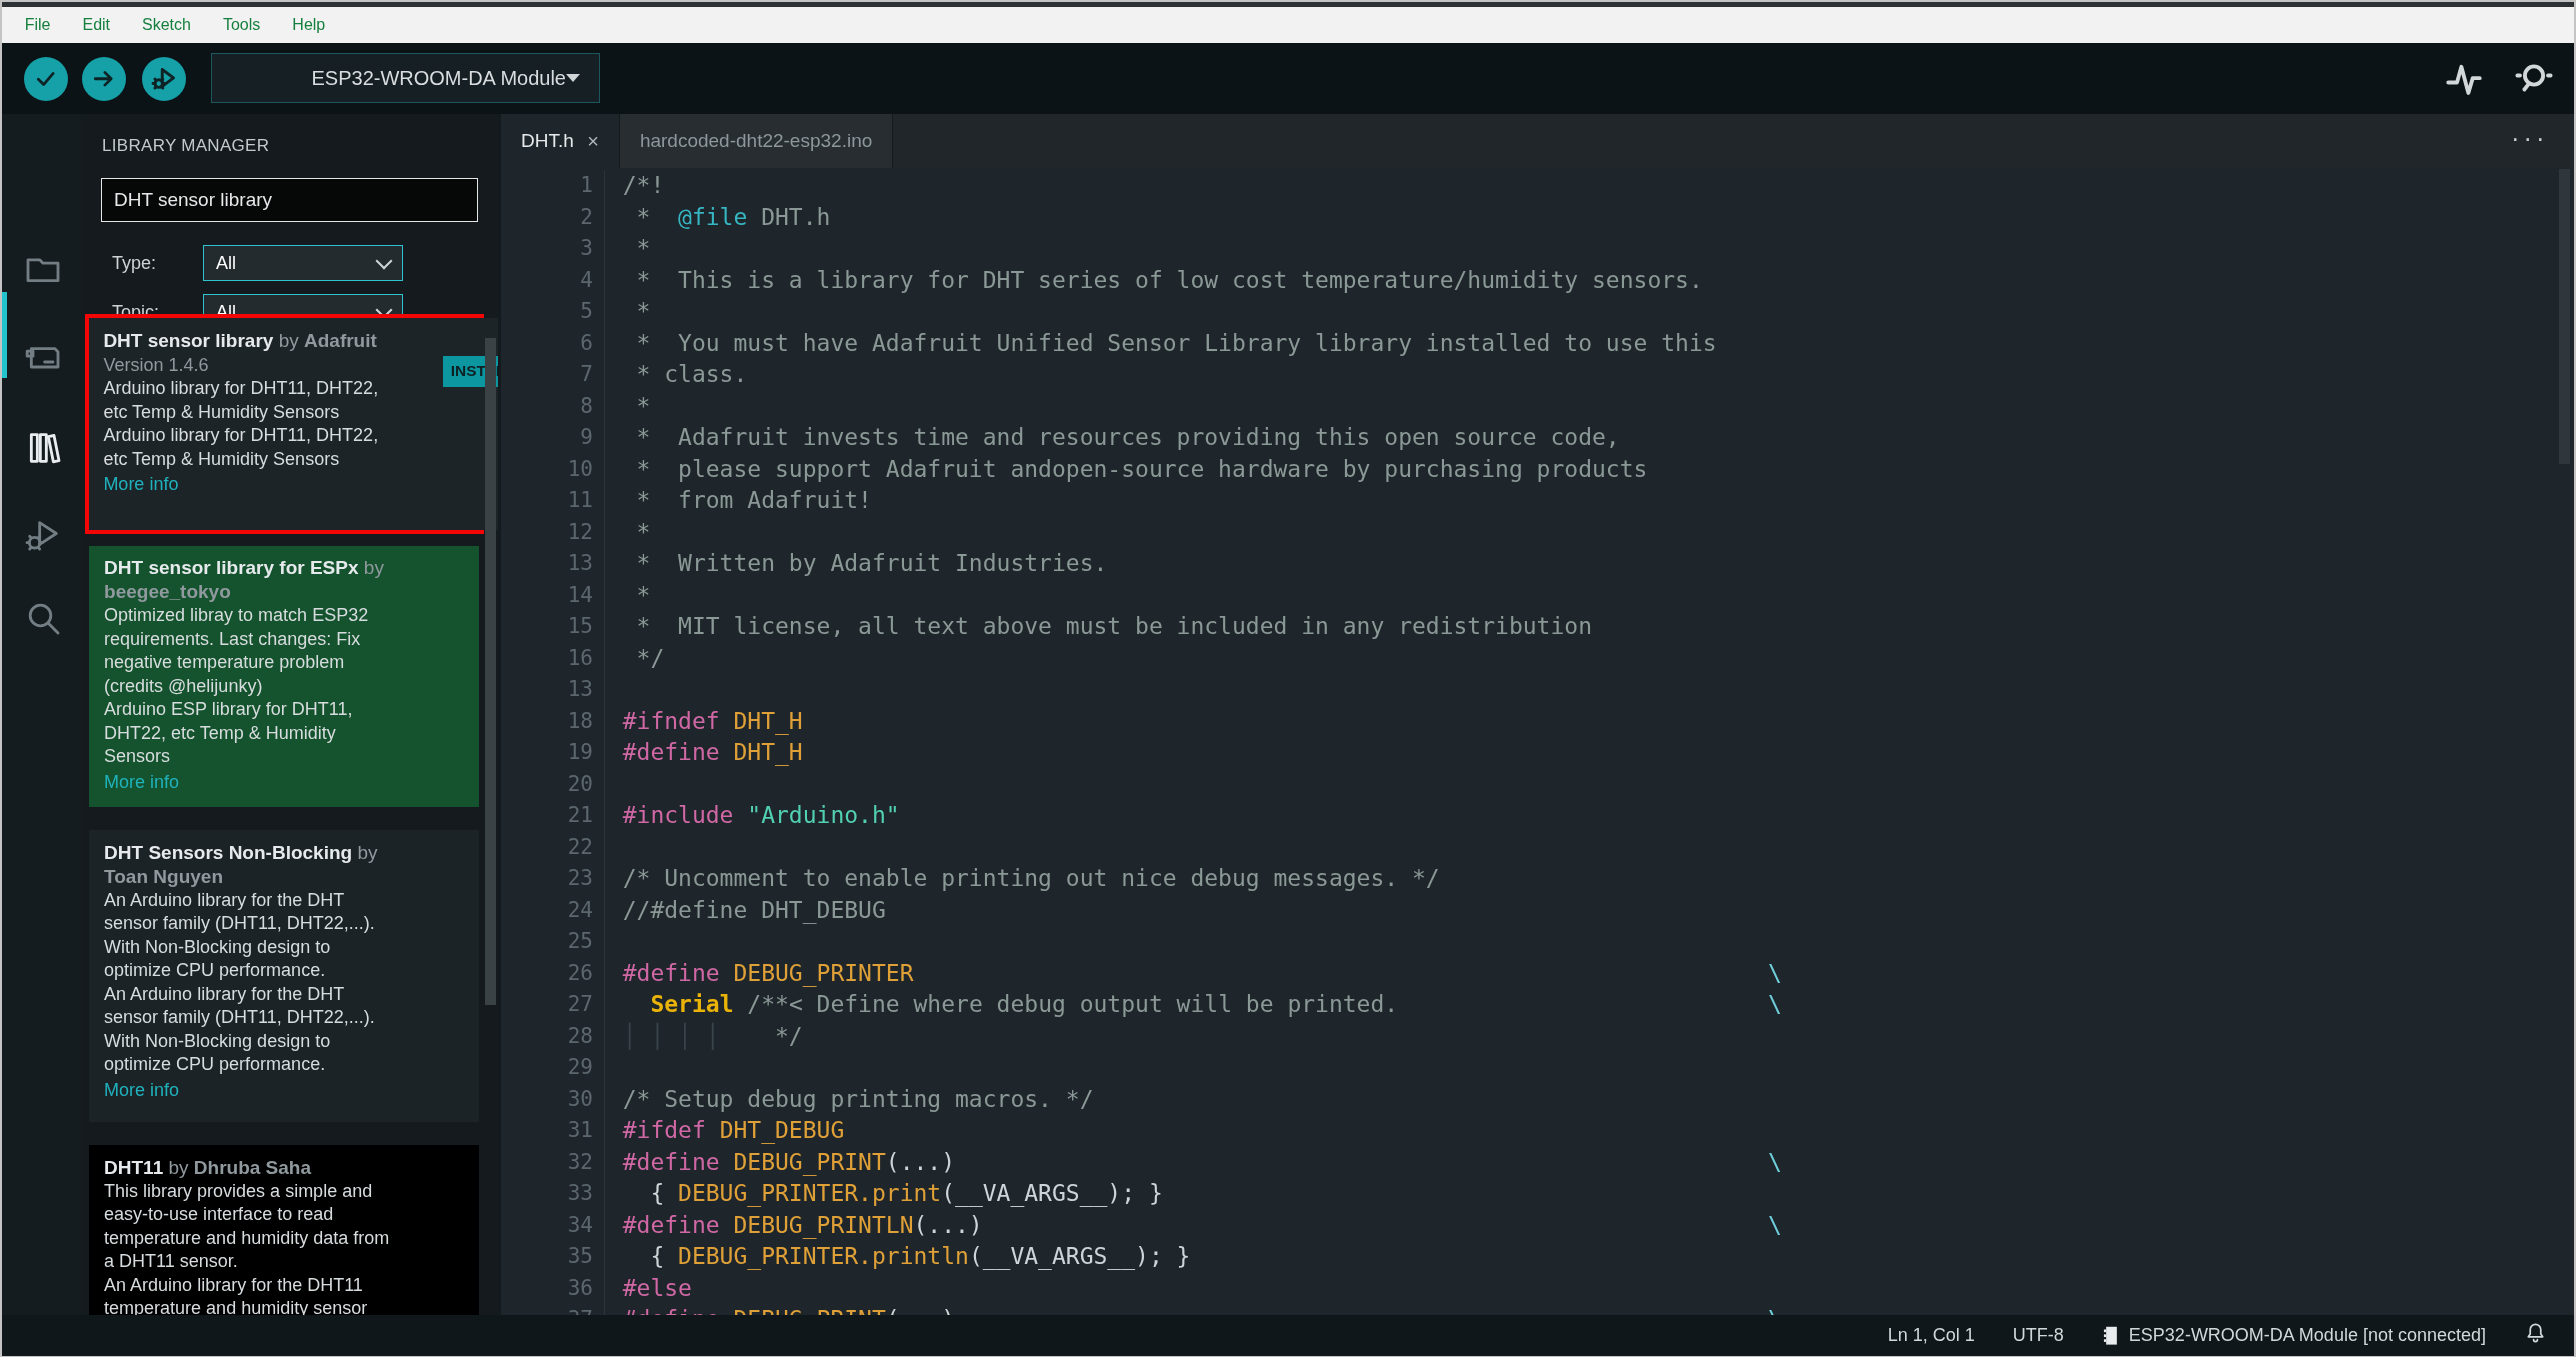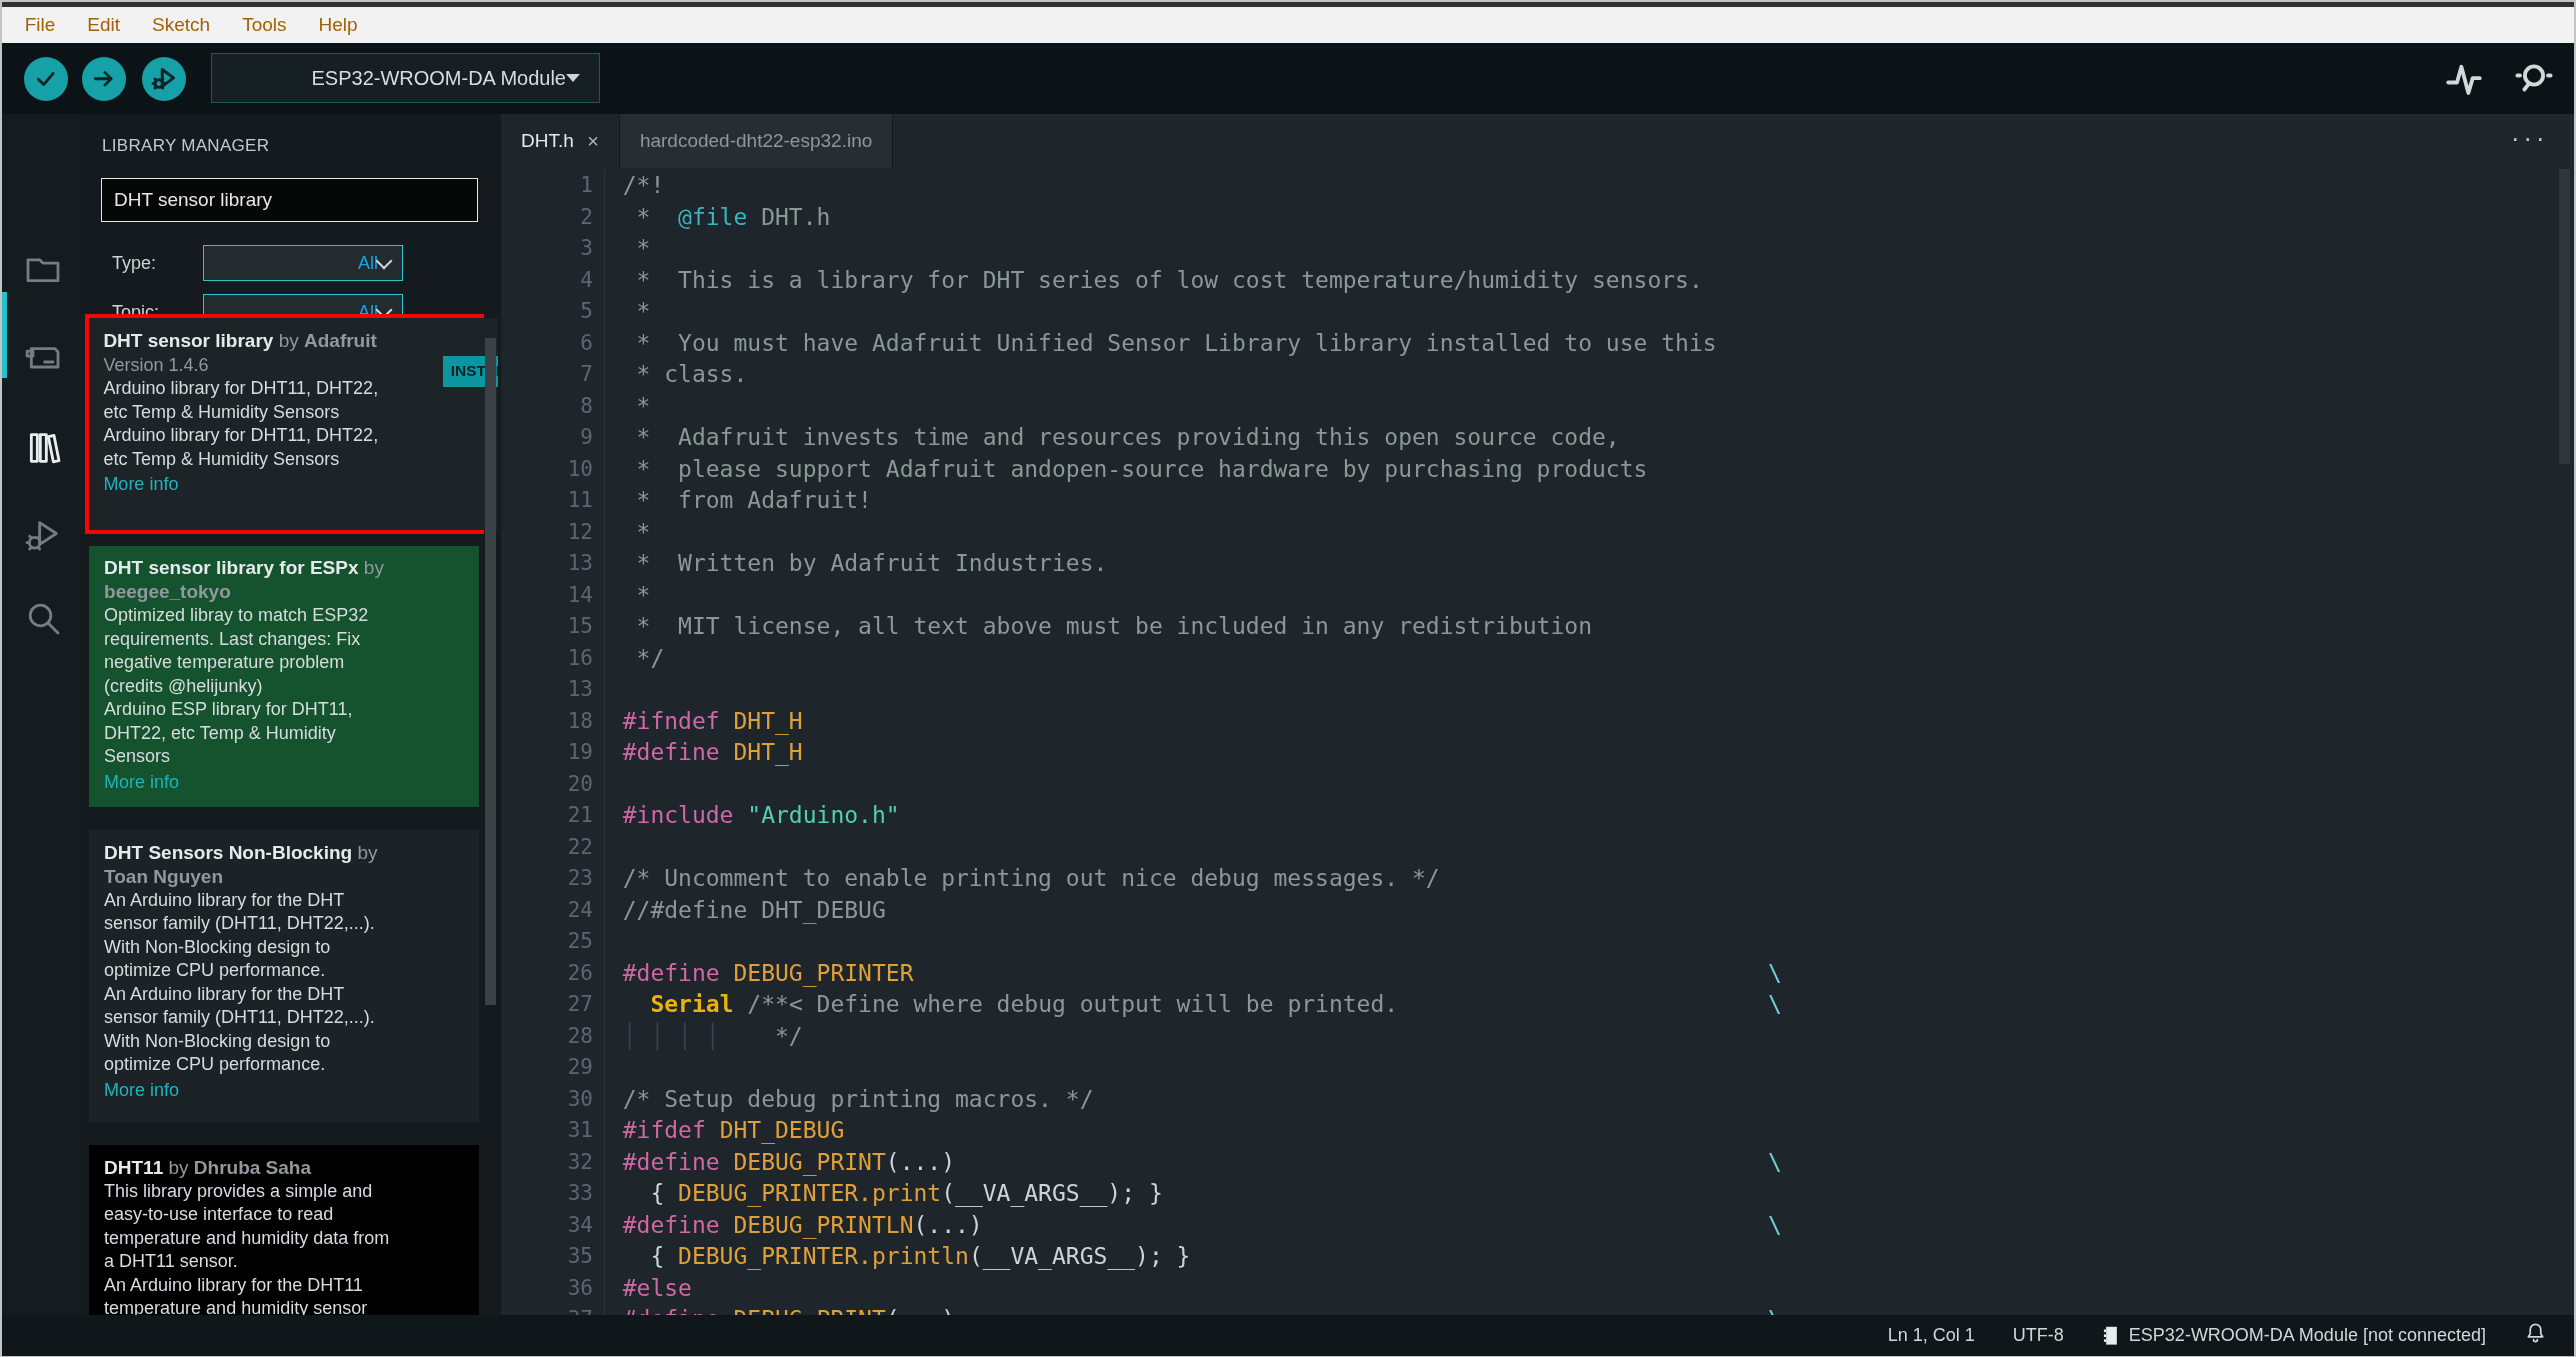--- a/index.html
+++ b/index.html
@@ -1,20 +1,20 @@
 <!DOCTYPE html>
 <html style="font-size:10.7px"><head>
 <meta charset="utf-8">
 <style>
   html,body{margin:0;padding:0;background:#0d1417;}
   .window{position:relative;width:2576px;height:1358px;box-sizing:border-box;border:2px solid #c4c4c4;background:#10171a;font-family:"Liberation Sans",sans-serif;overflow:hidden;}
   
   .titlebar-strip{height:5.4px;background:#2d3133;}
   .menubar{height:36px;background:#f2f2f2;display:flex;align-items:center;padding-left:6.7px;}
-  .menu-item{font-size:19px;color:#a16207;padding:0 16px;cursor:default;}
+  .menu-item{font-size:16px;color:#15803d;padding:0 16px;cursor:default;}
   .toolbar{position:relative;height:71px;background:#0c1316;text-align:right;}
   .tb-btn{position:absolute;top:13.4px;width:44px;height:44px;border-radius:50%;background:#16a0a7;display:flex;align-items:center;justify-content:center;}
   .tb-btn svg{stroke:#0e2326;fill:none;stroke-width:2.6;stroke-linecap:round;stroke-linejoin:round;}
   .board-select{position:absolute;left:209px;top:10px;width:389px;height:50px;box-sizing:border-box;background:#161f23;border:1.3px solid #1d565c;display:flex;align-items:center;padding:0 19px;}
   .board-select .bs-label{color:#d9dde0;font-size:20px;flex:1;}
   .board-select .caret{width:0;height:0;border-left:7.4px solid transparent;border-right:7.4px solid transparent;border-top:8.7px solid #cfd5d7;}
   .toolbar-right{position:absolute;right:19px;top:14.7px;display:flex;gap:28px;}
   .toolbar-right svg{stroke:#d2d7d9;fill:none;stroke-width:2.2;stroke-linecap:round;stroke-linejoin:round;}
   
   .main{position:relative;height:1201px;display:flex;}
@@ -25,21 +25,21 @@
   .act-accent{position:absolute;left:0;top:178px;width:4.7px;height:86px;background:#23c3ce;}
   
   .panel{position:relative;width:419px;background:#141a1d;flex:none;overflow:hidden;}
   .panel-title{position:absolute;left:20px;top:21.4px;font-size:17px;letter-spacing:0.3px;color:#c3cacd;}
   .search-box{position:absolute;left:19px;top:64px;width:377px;height:44px;box-sizing:border-box;background:#060808;border:1.3px solid #e6e6e6;color:#e6e9ea;font-size:19px;font-family:"Liberation Sans",sans-serif;padding:0 12px;outline:none;}
   .filter-row{position:absolute;left:30px;display:flex;align-items:center;}
   .filter-row.f0{top:131px;}
   .filter-row.f1{top:180px;}
   .filter-label{width:91px;font-size:18px;color:#cdd3d5;}
   .filter-select{width:200px;height:36px;box-sizing:border-box;background:#242b2f;border:1.3px solid #2fc3cd;display:flex;align-items:center;padding:0 12px;}
-  .filter-select .fs-val{flex:1;color:#0ea5e9;font-size:18px;text-align:right;}
+  .filter-select .fs-val{flex:1;color:#ffffff;font-size:18px;}
   .chev{width:10px;height:10px;border-right:2px solid #cfd5d7;border-bottom:2px solid #cfd5d7;transform:rotate(45deg);margin-top:-5.4px;}
   .lib-list{position:absolute;left:2.7px;top:200px;right:3.4px;bottom:0;overflow:hidden;}
   .red-box{border:4.7px solid #f40606;width:399px;box-sizing:border-box;}
   .lib-item{background:#1d2428;padding:10.7px 14.7px;box-sizing:border-box;width:390px;overflow:hidden;}
   .red-box .lib-item{width:470px;height:212px;}
   .lib-item.i1{margin:11.4px 0 0 4.7px;height:261px;background:#14532d;}
   .lib-item.i2{margin:23.5px 0 0 4.7px;height:292px;background:#1c2327;}
   .lib-item.i3{margin:23px 0 0 4.7px;height:188px;background:#000000;}
   .li-title{font-size:19px;line-height:24px;color:#e6eaec;position:relative;}
   .li-name{font-weight:bold;color:#e6eaec;}

